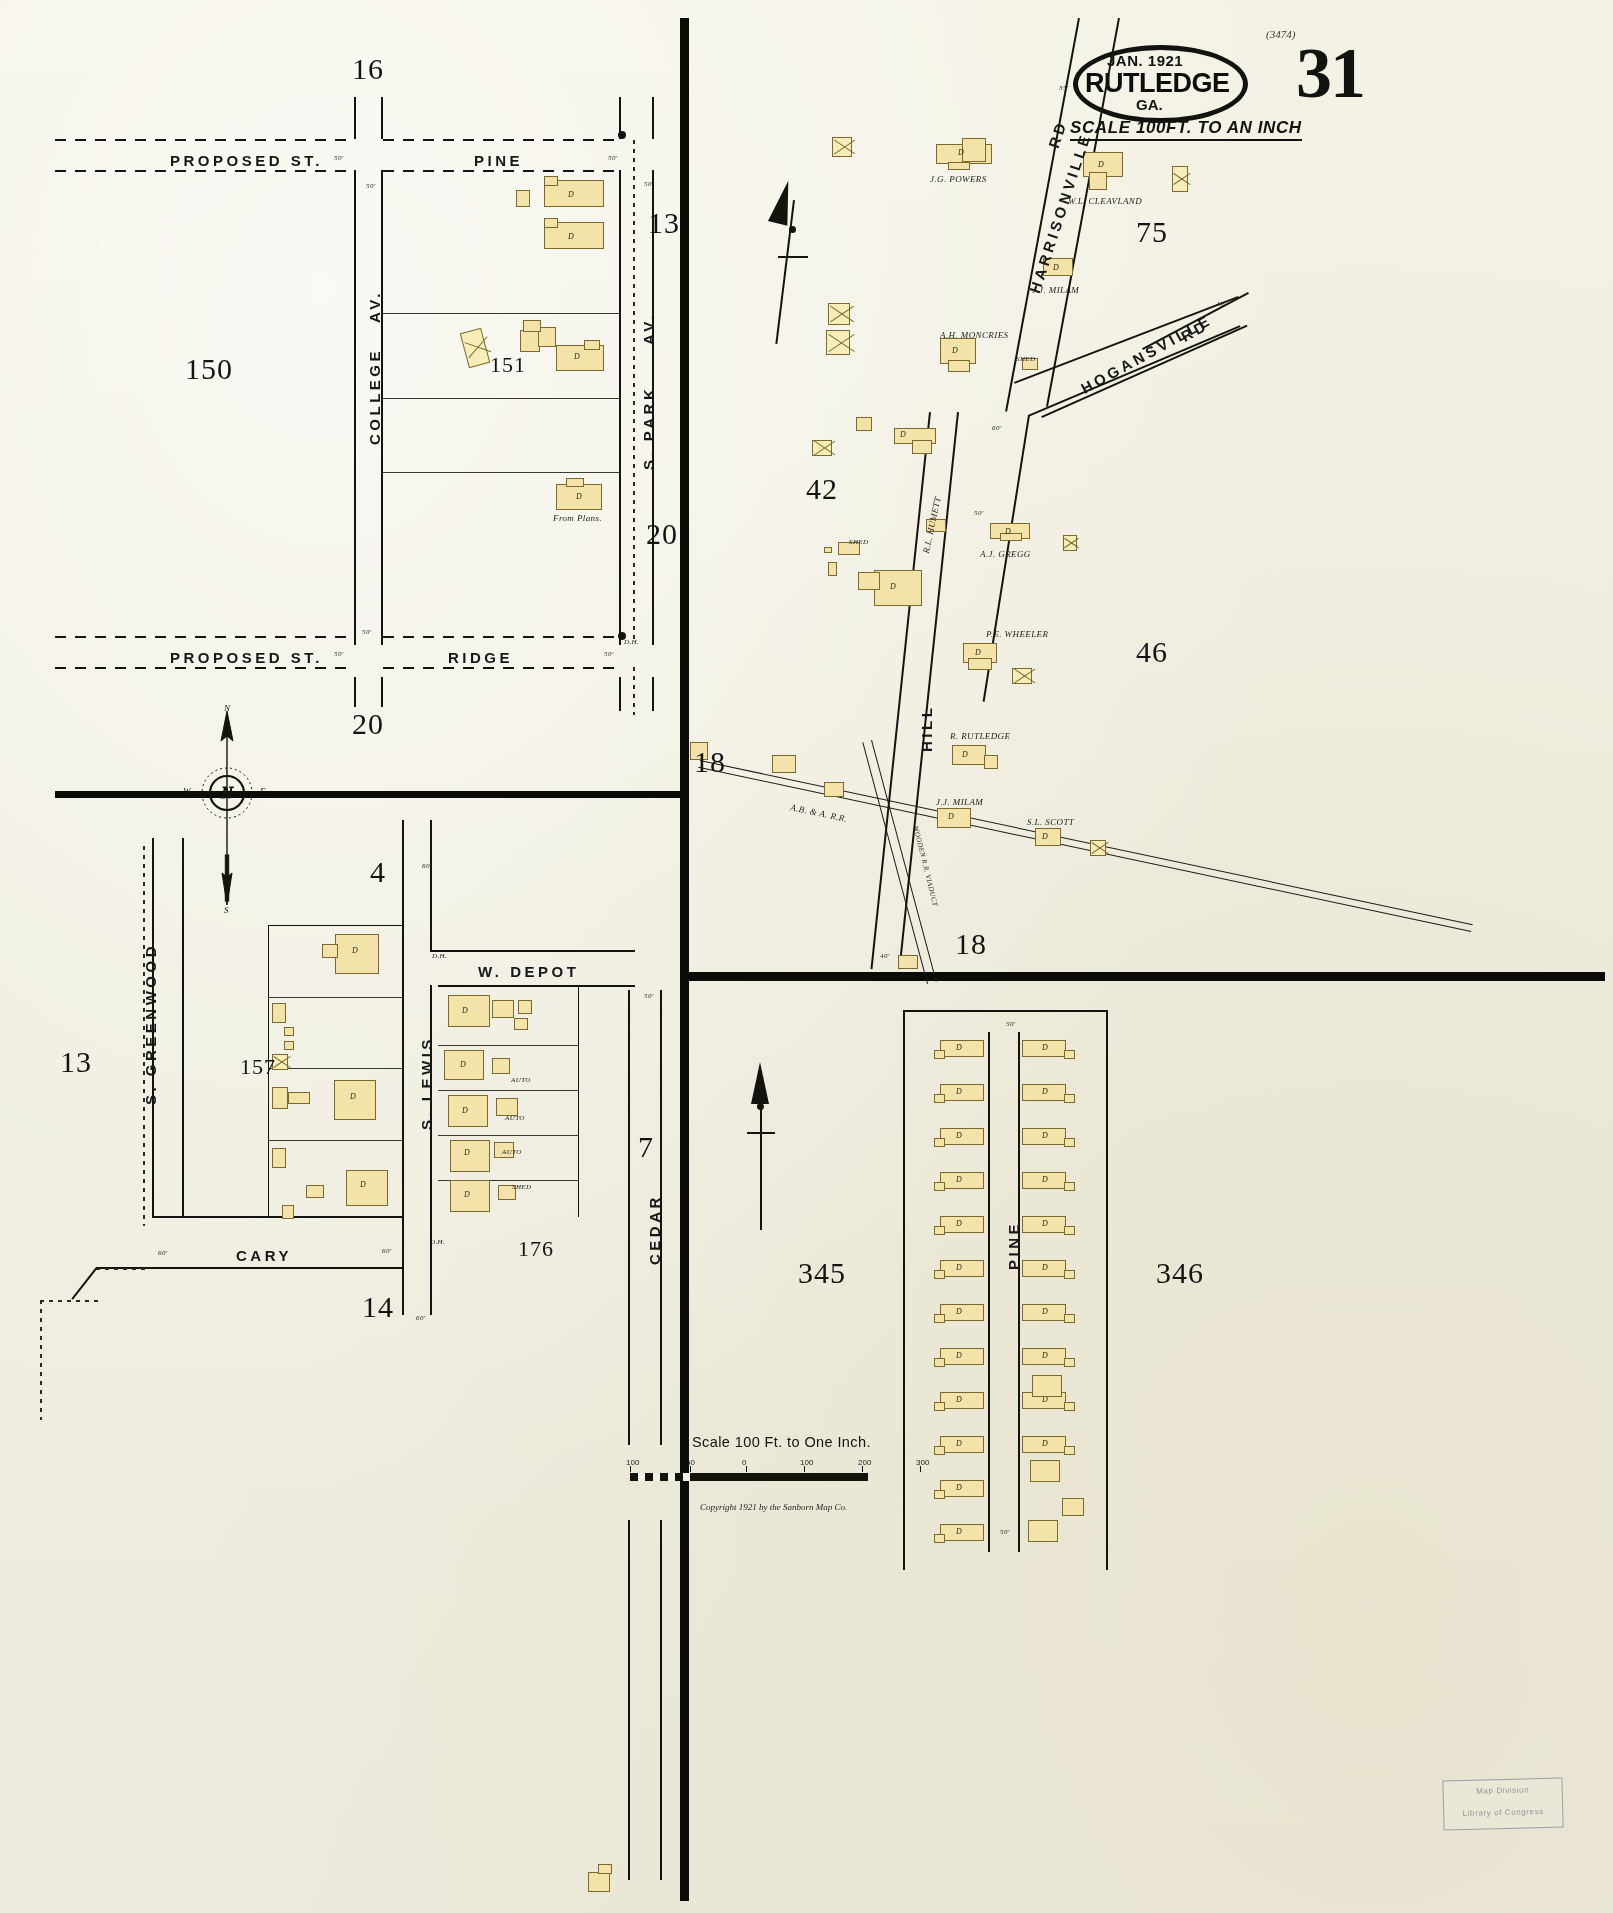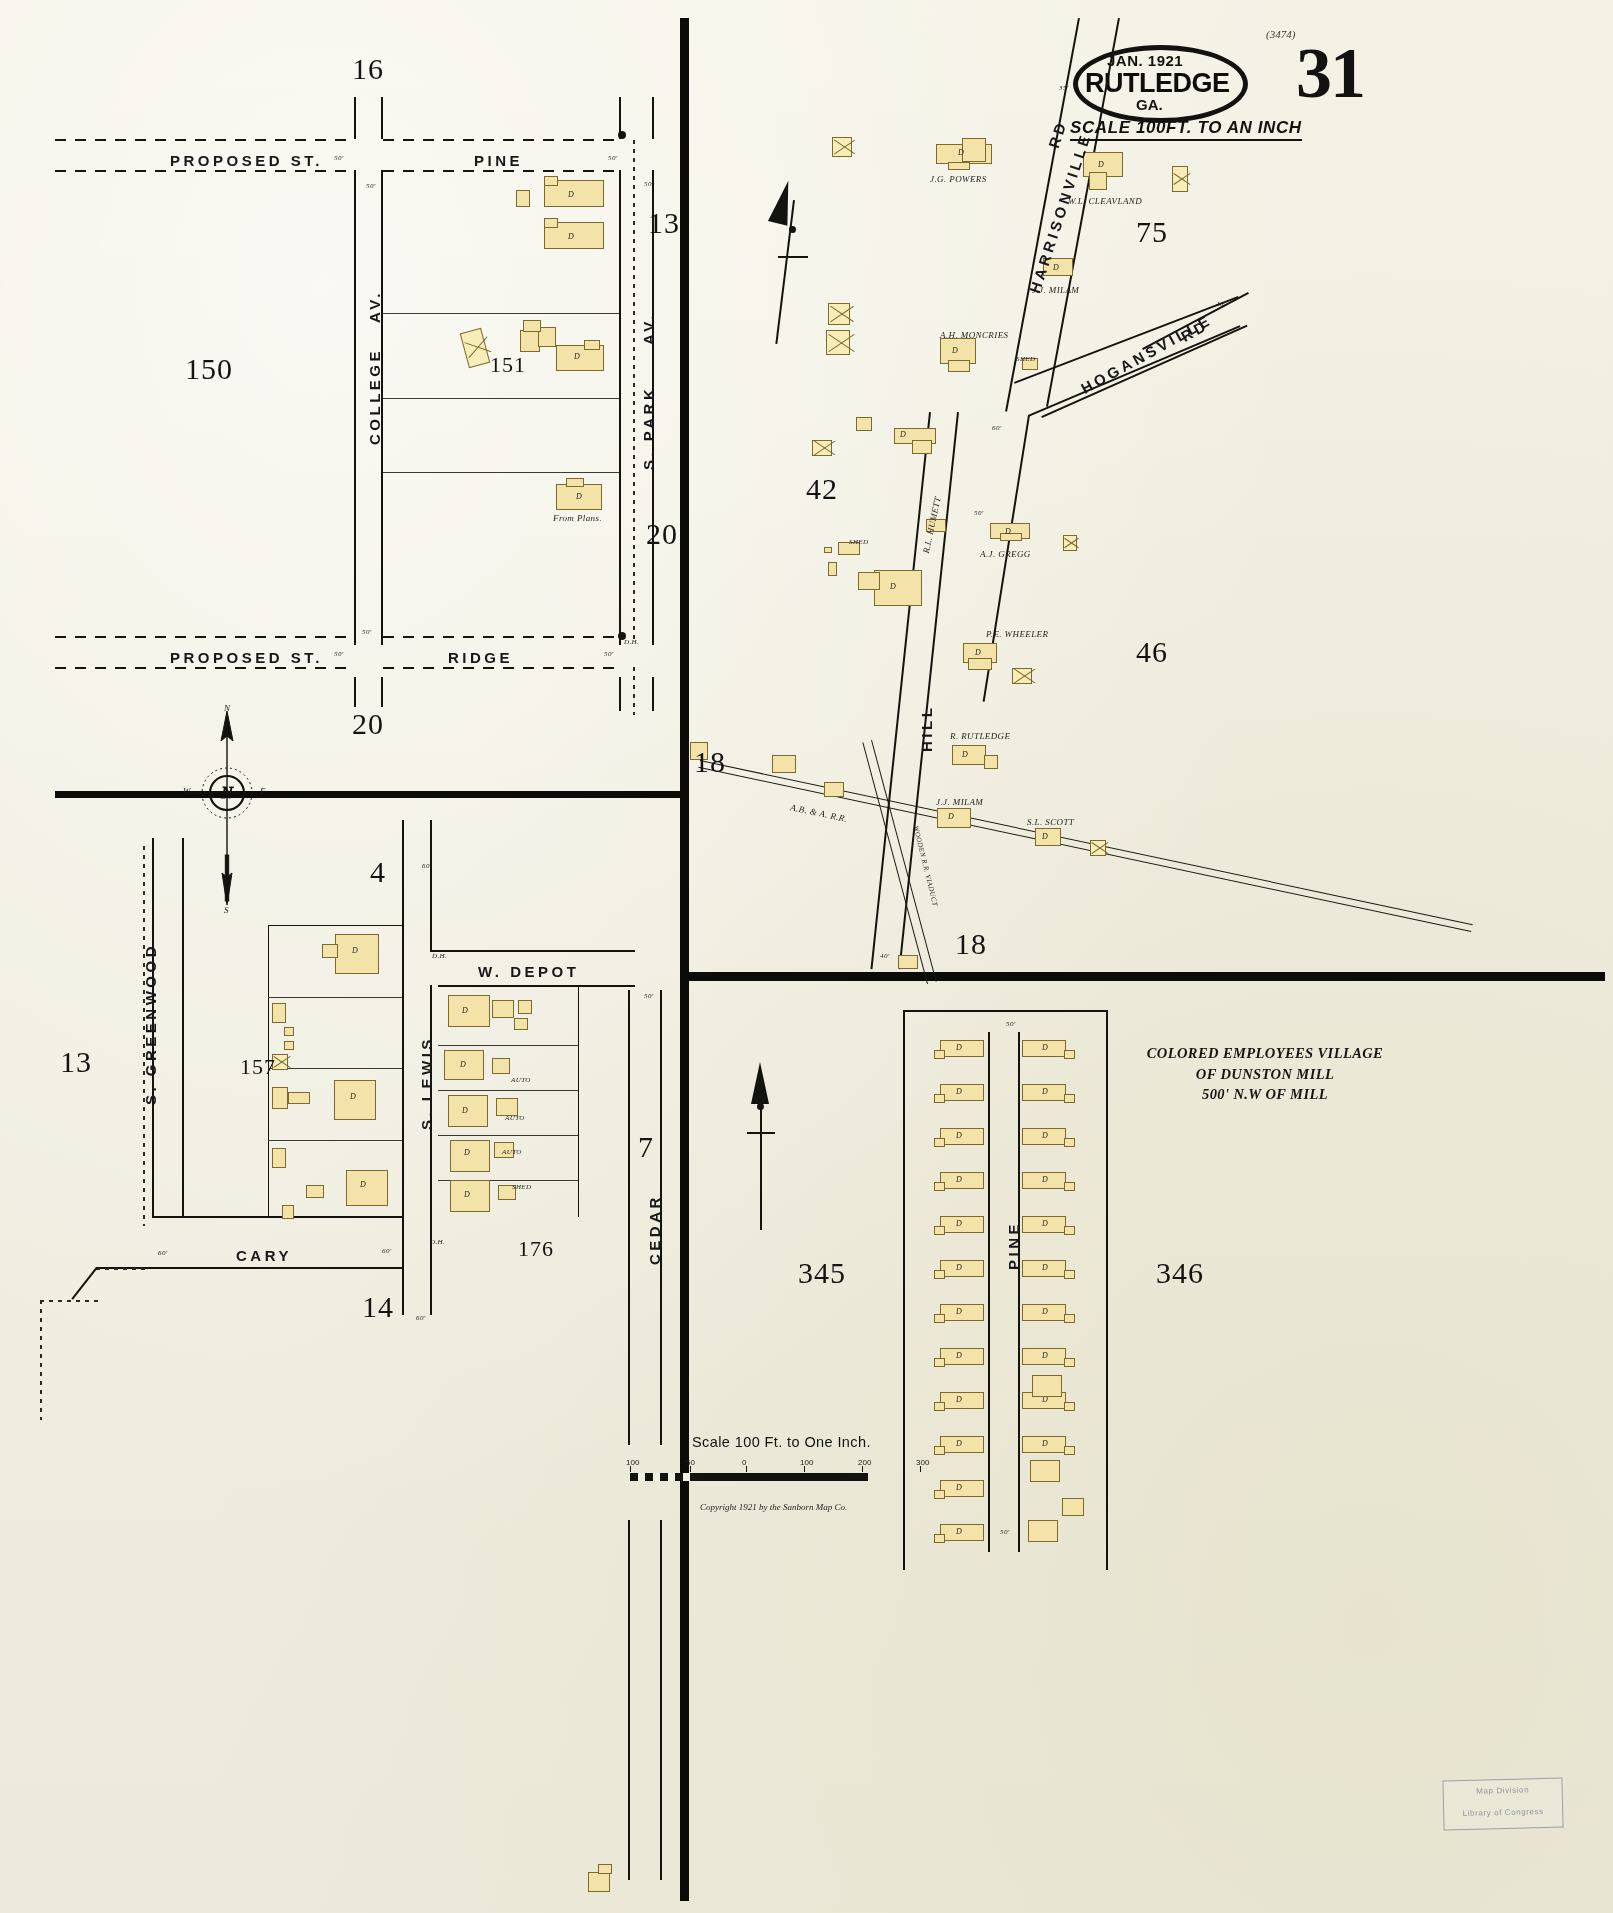--- a/index.html
+++ b/index.html
@@ -463,25 +463,20 @@
       <div class="map-txt hand tiny" style="left: 644px; top: 992px;">50'</div>
       <div class="map-txt hand tiny" style="left: 1006px; top: 1020px;">50'</div>
       <div class="map-txt hand tiny" style="left: 1000px; top: 1528px;">50'</div>
       <div class="map-txt hand tiny" style="left: 880px; top: 952px;">40'</div>
       <div class="map-txt hand tiny" style="left: 1059px; top: 84px;">35'</div>
       <div class="map-txt hand tiny" style="left: 992px; top: 424px;">60'</div>
       <div class="map-txt hand tiny" style="left: 974px; top: 509px;">50'</div>
       <div class="map-txt hand tiny" style="left: 1216px; top: 300px;">40'</div>
     </div>
 
-  <div id="village-note">
-    <div>COLORED EMPLOYEES VILLAGE</div>
-    <div>OF DUNSTON MILL</div>
-    <div>500' N.W OF MILL</div>
-  </div>
 
   <div id="compass">
     <svg width="78" height="215" viewBox="0 0 78 215">
       <g stroke="#14140f" fill="#14140f">
         <line x1="39" y1="20" x2="39" y2="196" stroke-width="1.4"></line>
         <polygon points="39,6 33,36 39,31 45,36"></polygon>
         <polygon points="39,200 34,168 39,172 44,168" fill="#14140f"></polygon>
         <rect x="37.3" y="150" width="3.4" height="46"></rect>
         <circle cx="39" cy="88" r="17" fill="none" stroke-width="2.2"></circle>
         <circle cx="39" cy="88" r="25" fill="none" stroke-width="1" stroke-dasharray="2 3"></circle>

